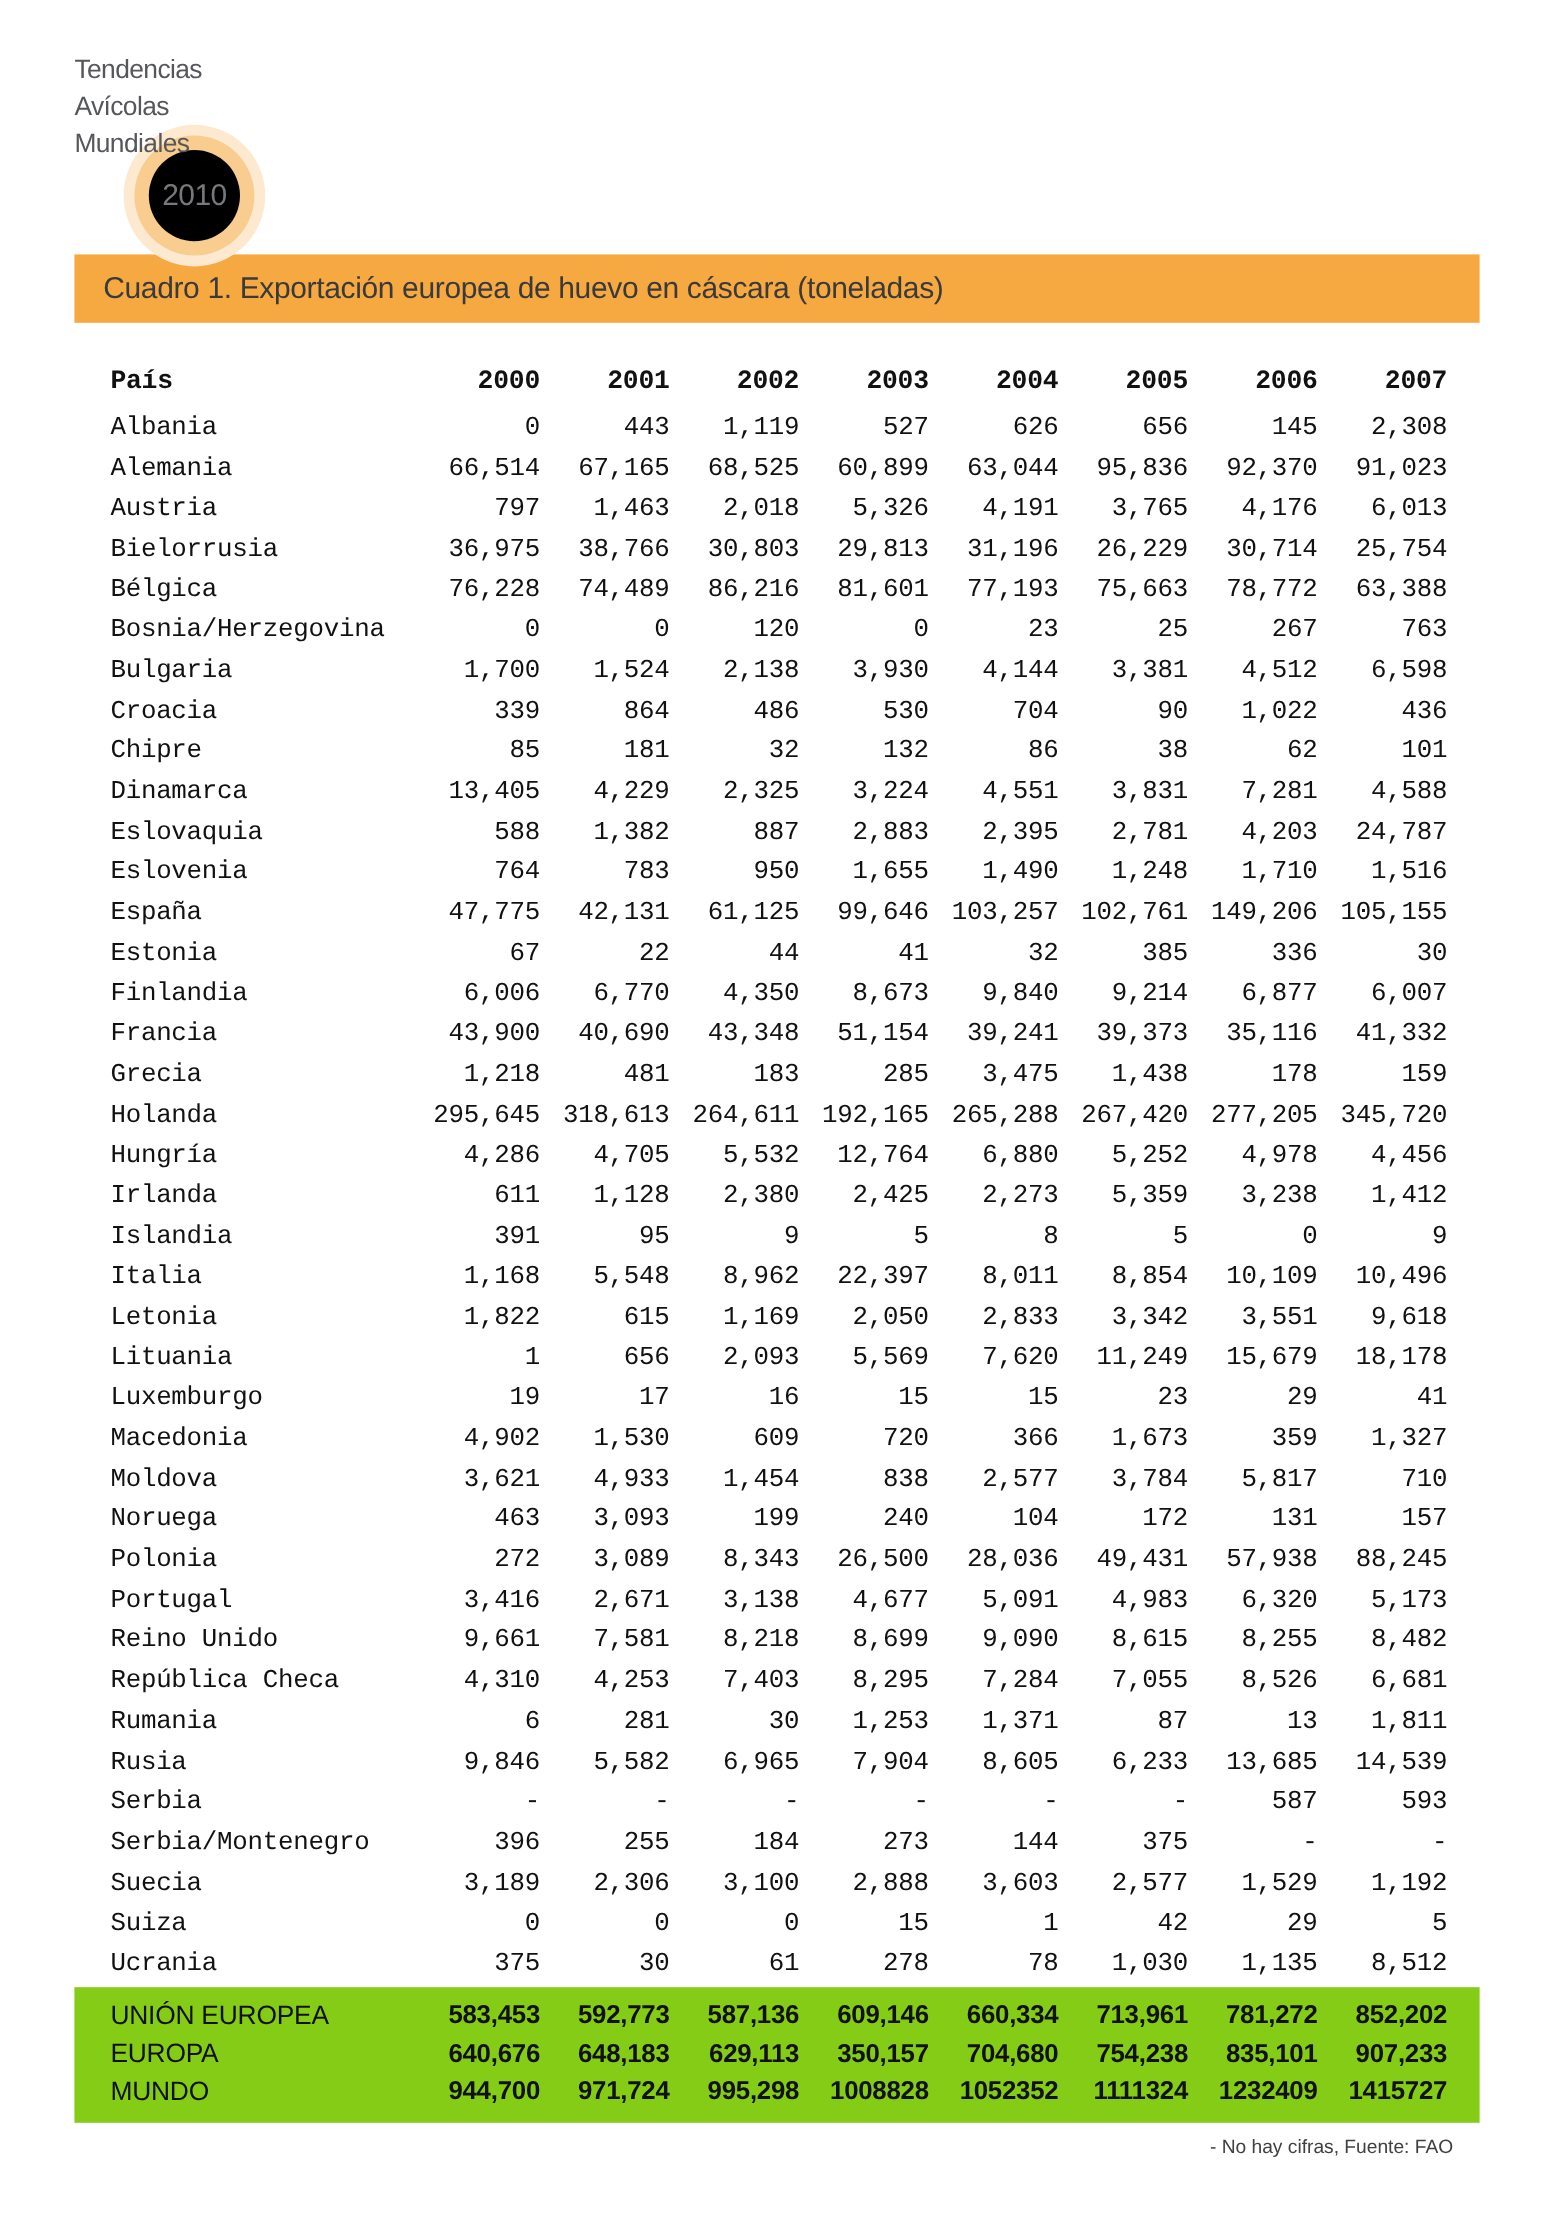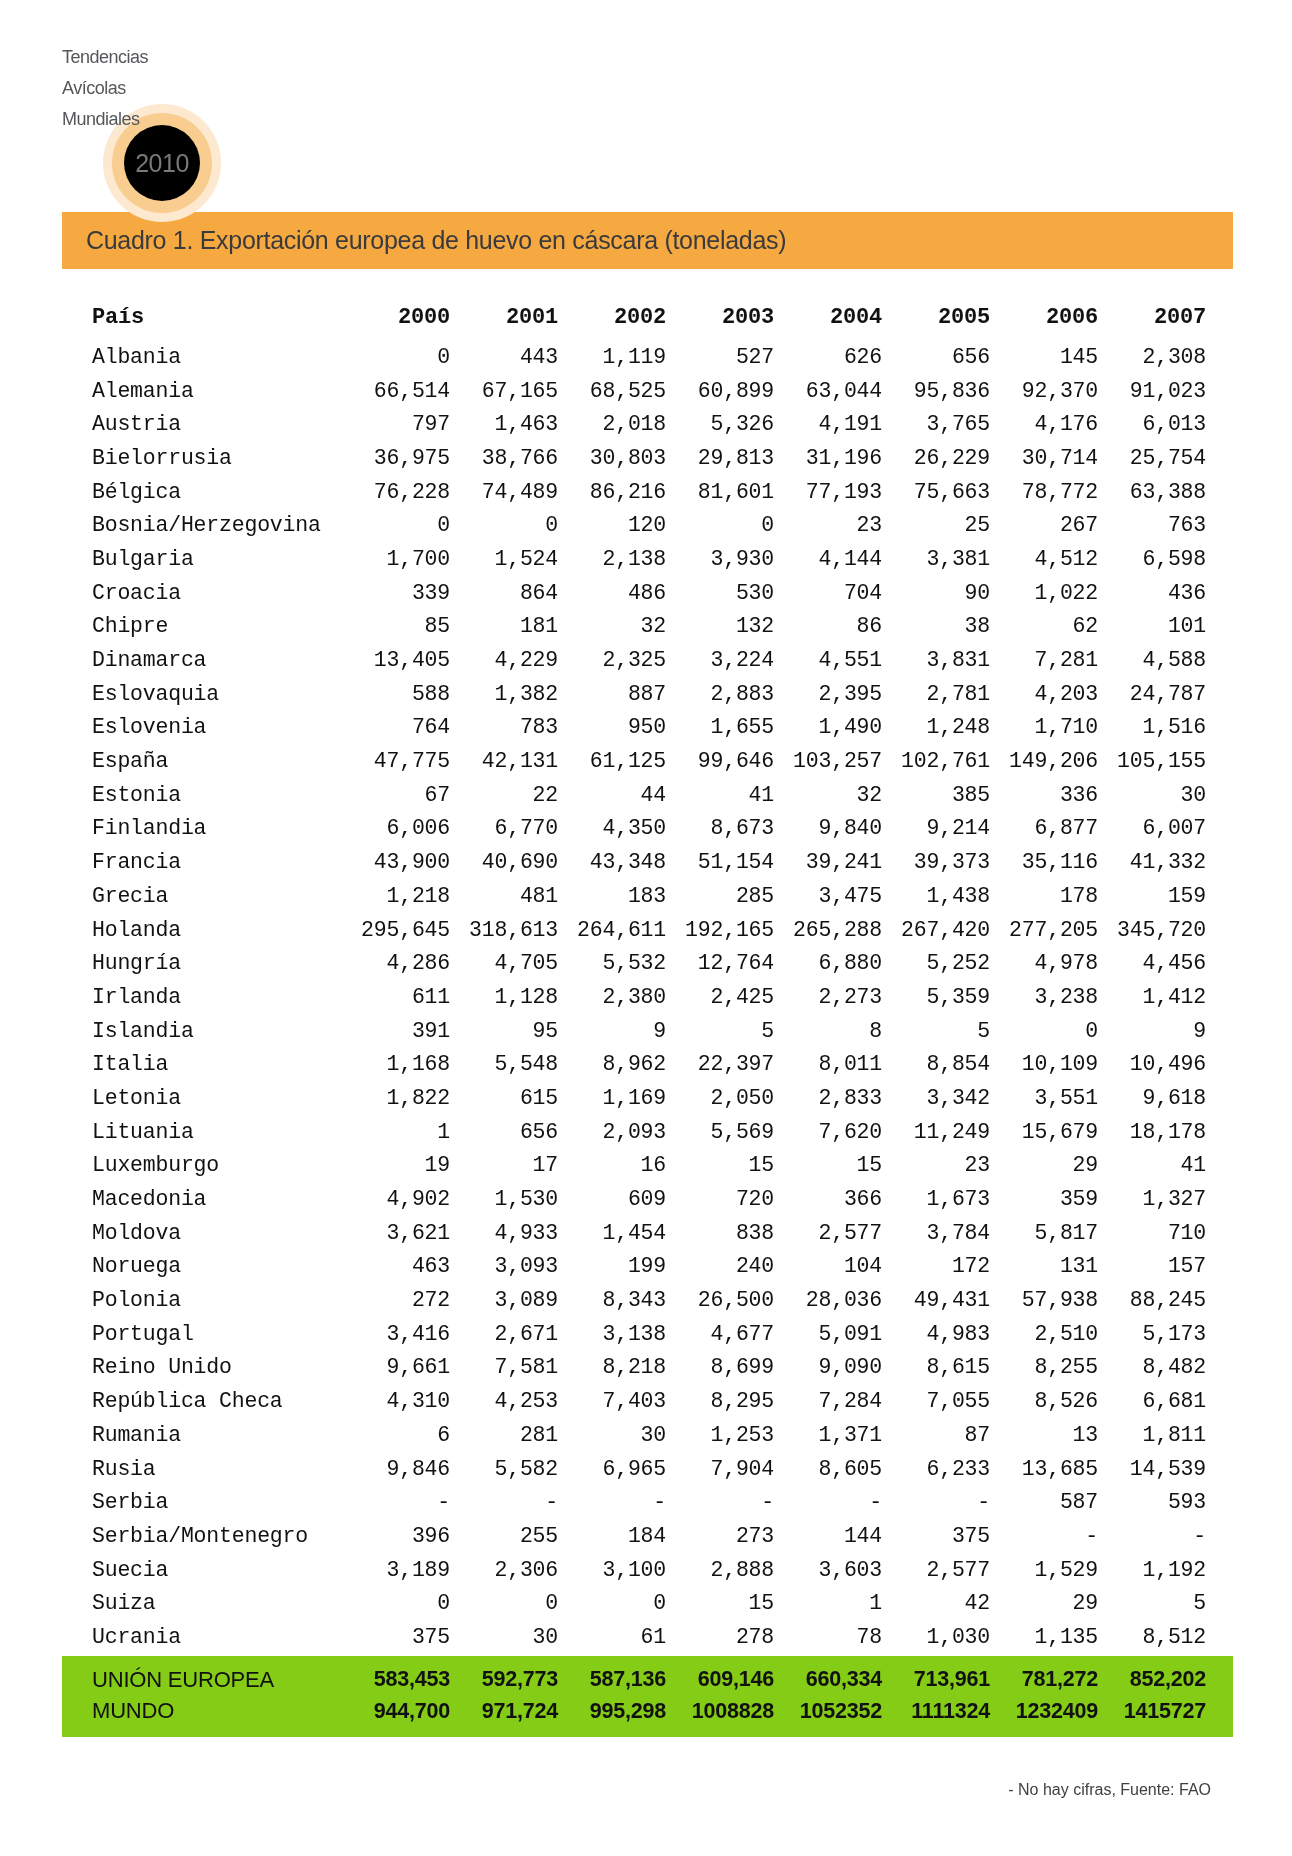--- a/index.html
+++ b/index.html
@@ -15,21 +15,21 @@
   
   .logo-mark { position:absolute; left:103px; top:104px; width:118px; height:118px; z-index:1; }
   .ring-outer, .ring-mid, .circle-inner { position:absolute; border-radius:50%; }
   .ring-outer { left:0; top:0; width:118px; height:118px; background:#FCE9CF; }
   .ring-mid   { left:9px; top:9px; width:100px; height:100px; background:#F9CD8F; }
   .circle-inner { left:21px; top:21px; width:76px; height:76px; background:#000000;
                   display:flex; align-items:center; justify-content:center; }
   .logo-year { font-size:25px; color:#77787C; letter-spacing:-0.5px; }
   .logo-text {
     position:absolute; left:62px; top:42px; z-index:2;
-    font-size:18px; line-height:31px; color:#56575B; letter-spacing:-0.5px;
+    font-size:22px; line-height:31px; color:#56575B; letter-spacing:-0.5px;
   }
   
   .title-bar {
     position:absolute; left:62px; top:212px; width:1171px; height:57px;
     background:#F7A941;
     display:flex; align-items:center; padding-left:24px;
     font-size:25px; color:#3A3A3C; letter-spacing:-0.3px;
   }
   
   .table-wrap { position:absolute; left:62px; top:294px; width:1173px;font-family:Liberation Mono, monospace; }
@@ -427,21 +427,21 @@
             <td class="num">88,245</td>
           </tr>
           <tr>
             <td class="country">Portugal</td>
             <td class="num">3,416</td>
             <td class="num">2,671</td>
             <td class="num">3,138</td>
             <td class="num">4,677</td>
             <td class="num">5,091</td>
             <td class="num">4,983</td>
-            <td class="num">2,510</td>
+            <td class="num">6,320</td>
             <td class="num">5,173</td>
           </tr>
           <tr>
             <td class="country">Reino Unido</td>
             <td class="num">9,661</td>
             <td class="num">7,581</td>
             <td class="num">8,218</td>
             <td class="num">8,699</td>
             <td class="num">9,090</td>
             <td class="num">8,615</td>
@@ -559,20 +559,31 @@
             <td class="num">583,453</td>
             <td class="num">592,773</td>
             <td class="num">587,136</td>
             <td class="num">609,146</td>
             <td class="num">660,334</td>
             <td class="num">713,961</td>
             <td class="num">781,272</td>
             <td class="num">852,202</td>
           </tr>
           <tr>
+            <td class="country">EUROPA</td>
+            <td class="num">640,676</td>
+            <td class="num">648,183</td>
+            <td class="num">629,113</td>
+            <td class="num">350,157</td>
+            <td class="num">704,680</td>
+            <td class="num">754,238</td>
+            <td class="num">835,101</td>
+            <td class="num">907,233</td>
+          </tr>
+          <tr>
             <td class="country">MUNDO</td>
             <td class="num">944,700</td>
             <td class="num">971,724</td>
             <td class="num">995,298</td>
             <td class="num">1008828</td>
             <td class="num">1052352</td>
             <td class="num">1111324</td>
             <td class="num">1232409</td>
             <td class="num">1415727</td>
           </tr>

